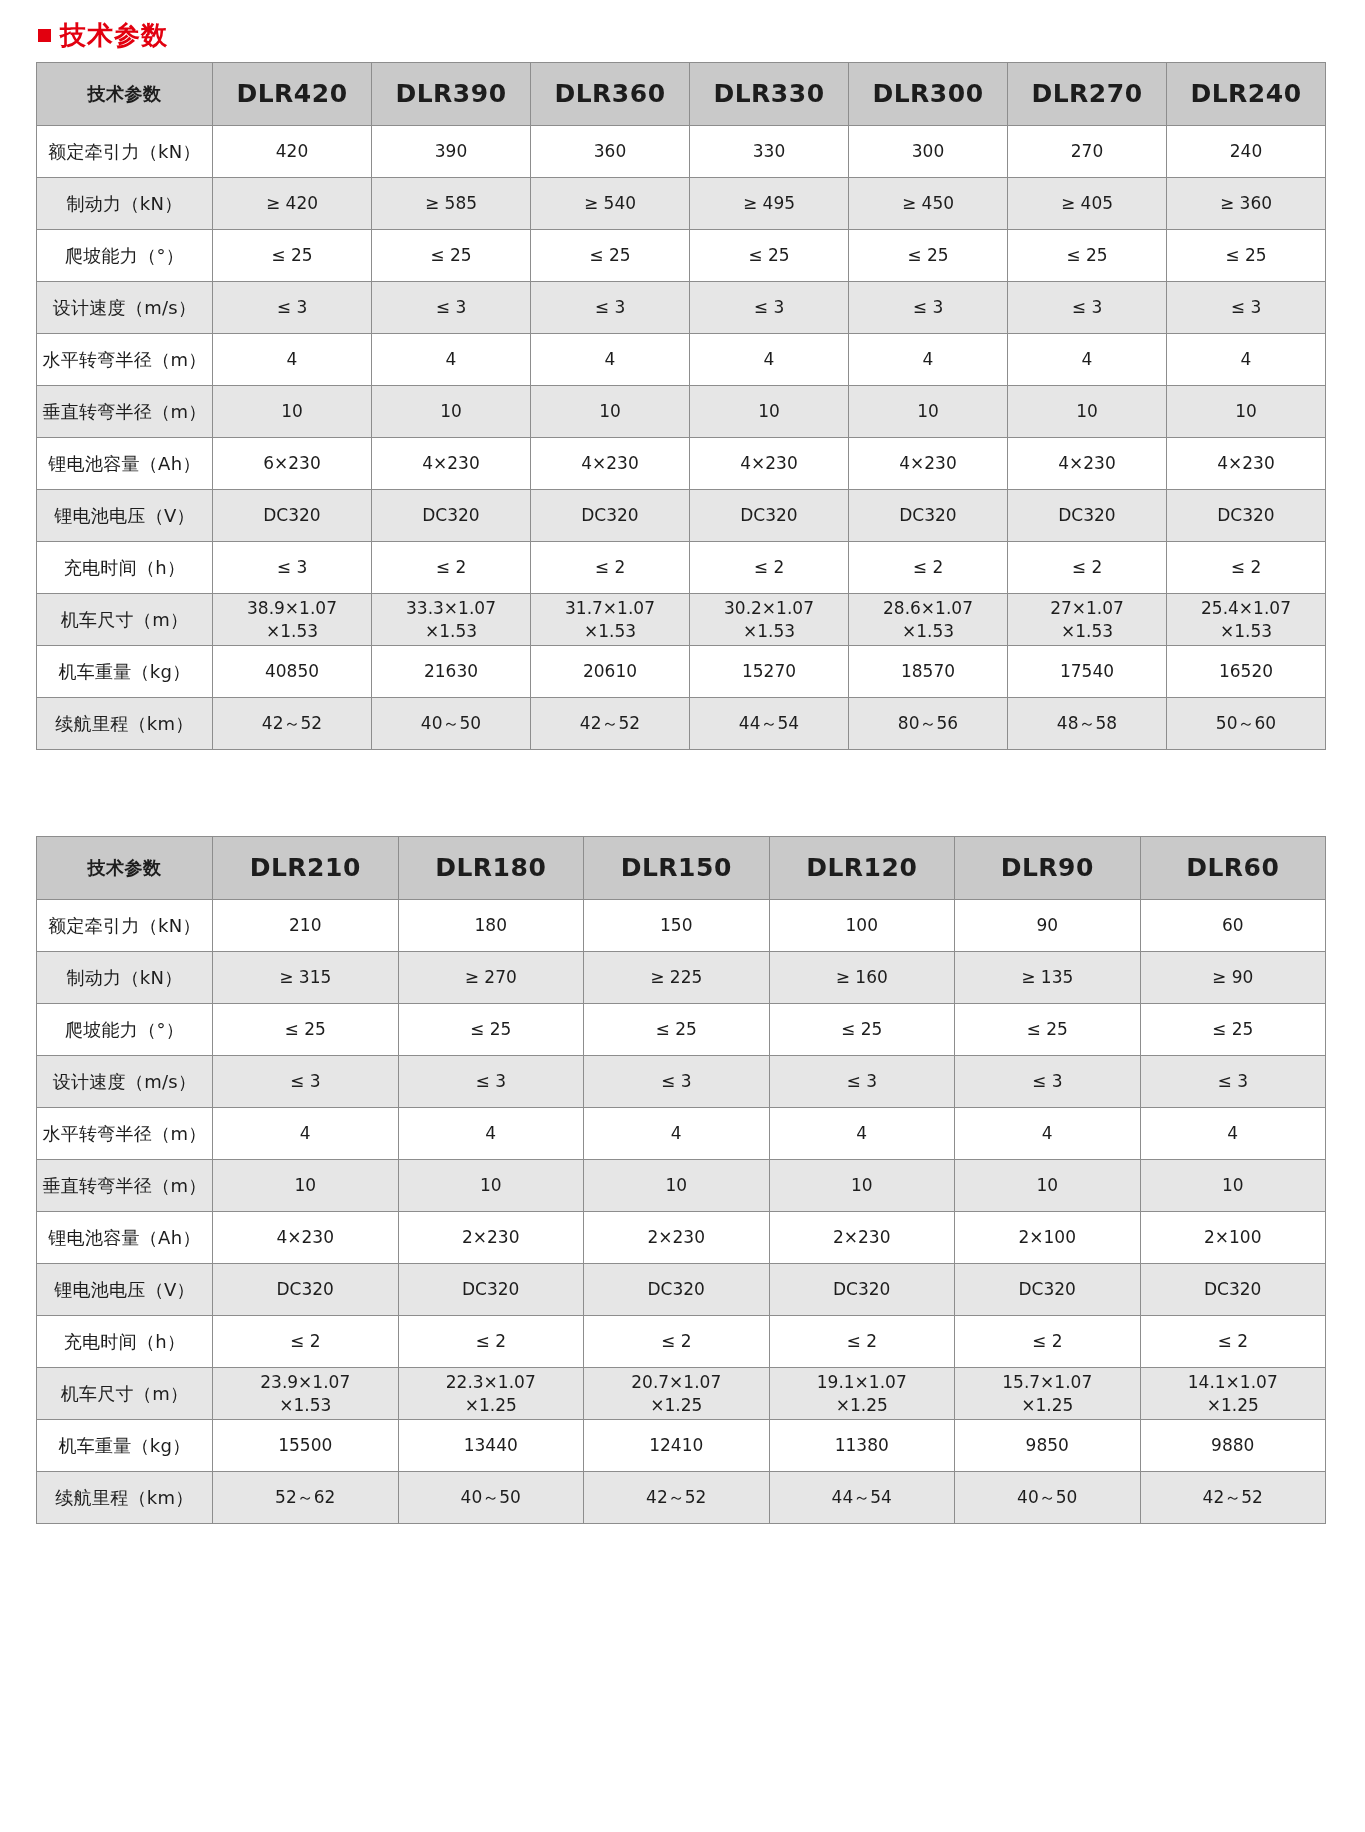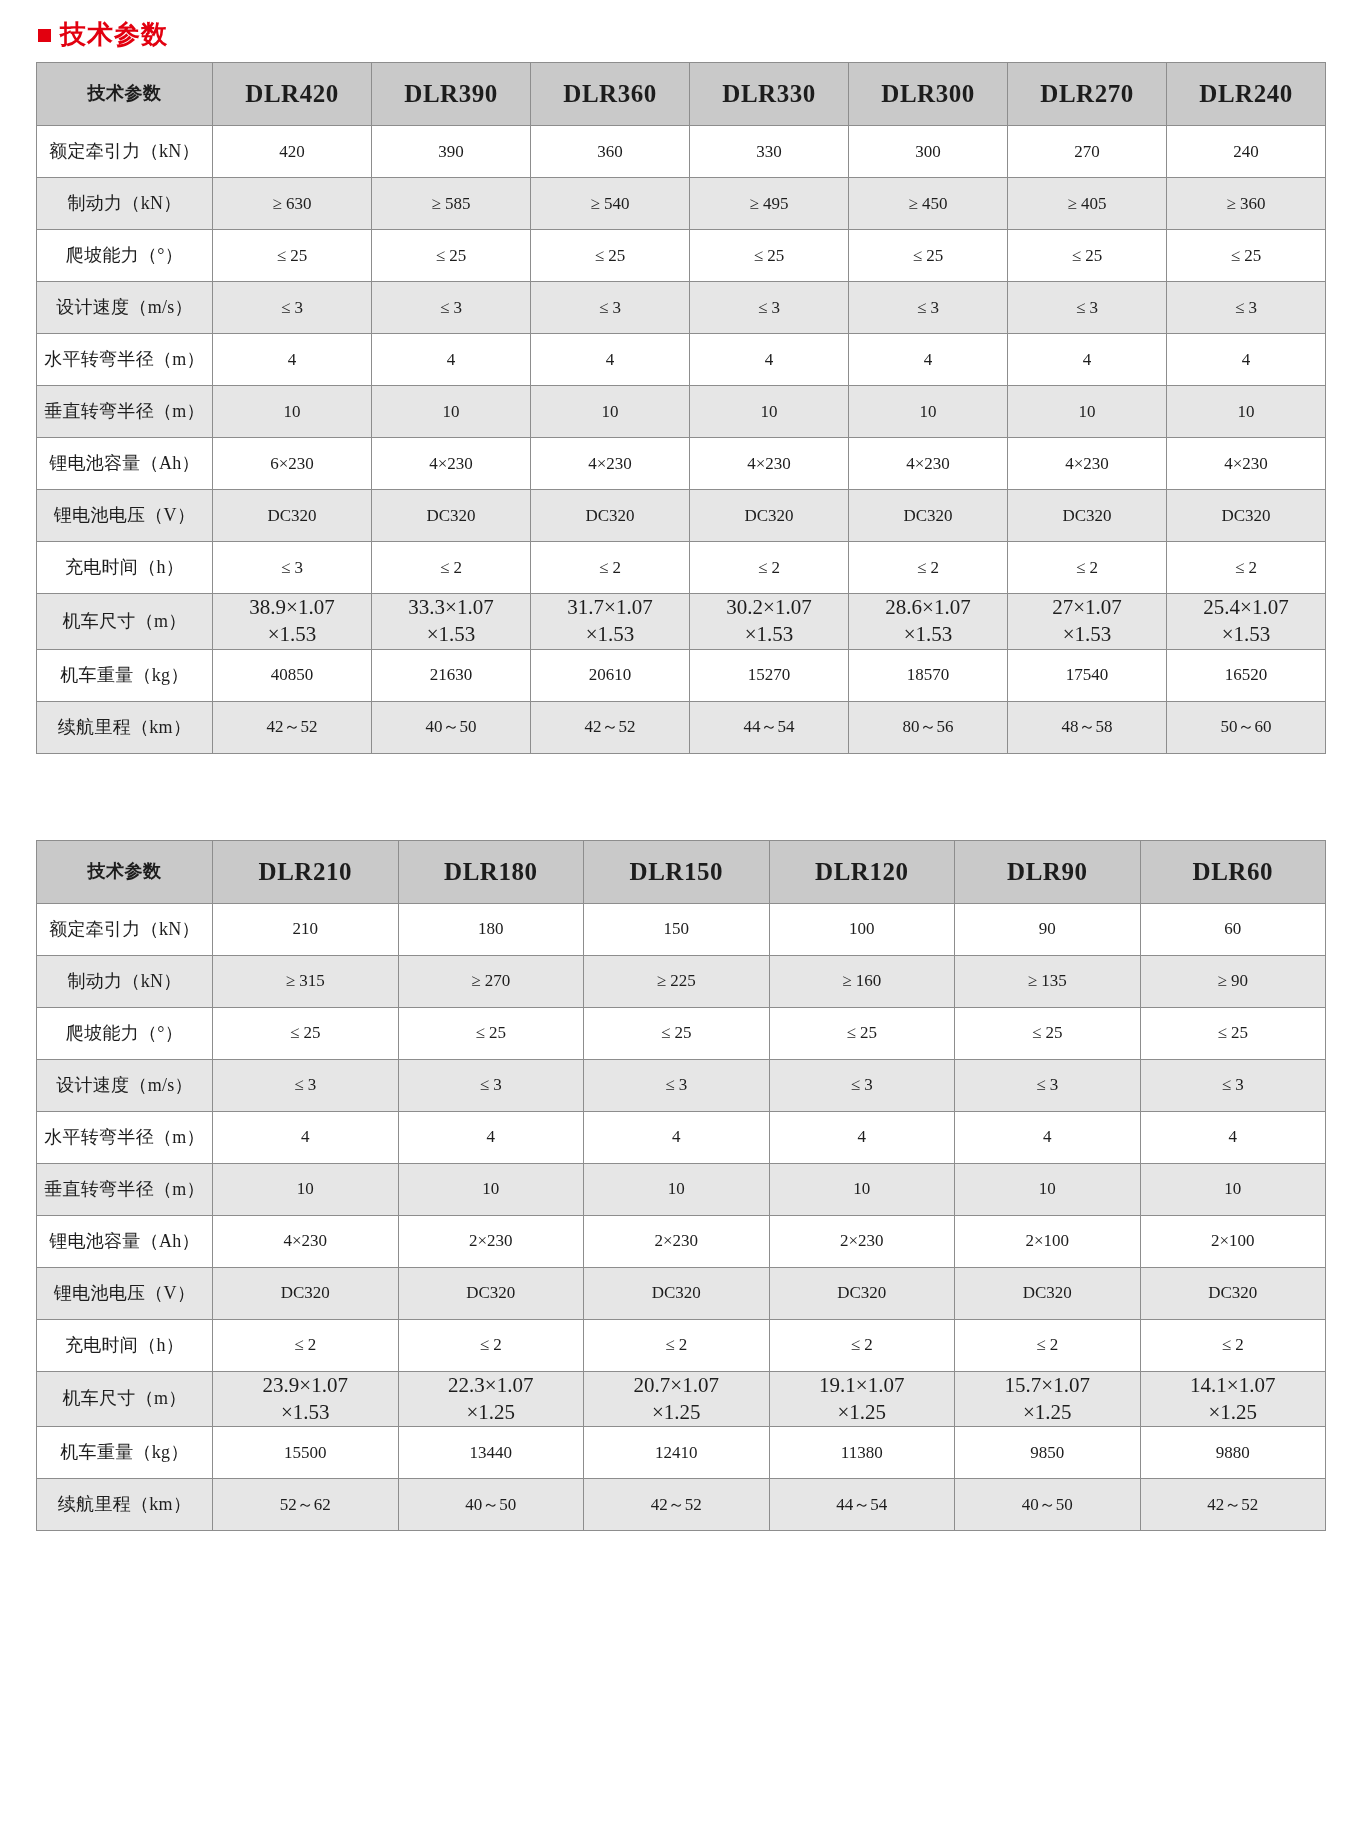--- a/index.html
+++ b/index.html
@@ -12,21 +12,20 @@
     min-height: 1832px;
     font-family: "DejaVu Sans", "Liberation Sans", sans-serif;
     color: #1a1a1a;
   }
   .page {
     position: relative;
     width: 1365px;
     min-height: 1832px;
     box-sizing: border-box;
     padding: 18px 36px 20px 36px;
-    font-family: Liberation Serif, serif;
   }
 
   
   .section-heading {
     display: flex;
     align-items: center;
     gap: 9px;
     margin: 4px 0 14px 2px;
   }
   .heading-bullet {
@@ -78,21 +77,21 @@
     background: #e6e6e6;
   }
   .spec-table td.label,
   .spec-table th.label {
     font-size: 18px;
   }
   .spec-table tbody td.label {
     letter-spacing: 0.3px;
   }
   .spec-table td.dim {
-    font-size: 21px;
+    font-size: 17px;
     line-height: 1.3;
   }
   .table-block { margin-bottom: 0; }
   .table-gap { height: 86px; }
 
   .col-label { width: 176px; }
 </style>
 </head>
 <body>
 
@@ -126,21 +125,21 @@
             <td>420</td>
             <td>390</td>
             <td>360</td>
             <td>330</td>
             <td>300</td>
             <td>270</td>
             <td>240</td>
           </tr>
           <tr class="even">
             <td class="label">制动力（kN）</td>
-            <td>≥ 630</td>
+            <td>≥ 420</td>
             <td>≥ 585</td>
             <td>≥ 540</td>
             <td>≥ 495</td>
             <td>≥ 450</td>
             <td>≥ 405</td>
             <td>≥ 360</td>
           </tr>
           <tr class="odd">
             <td class="label">爬坡能力（°）</td>
             <td>≤ 25</td>

